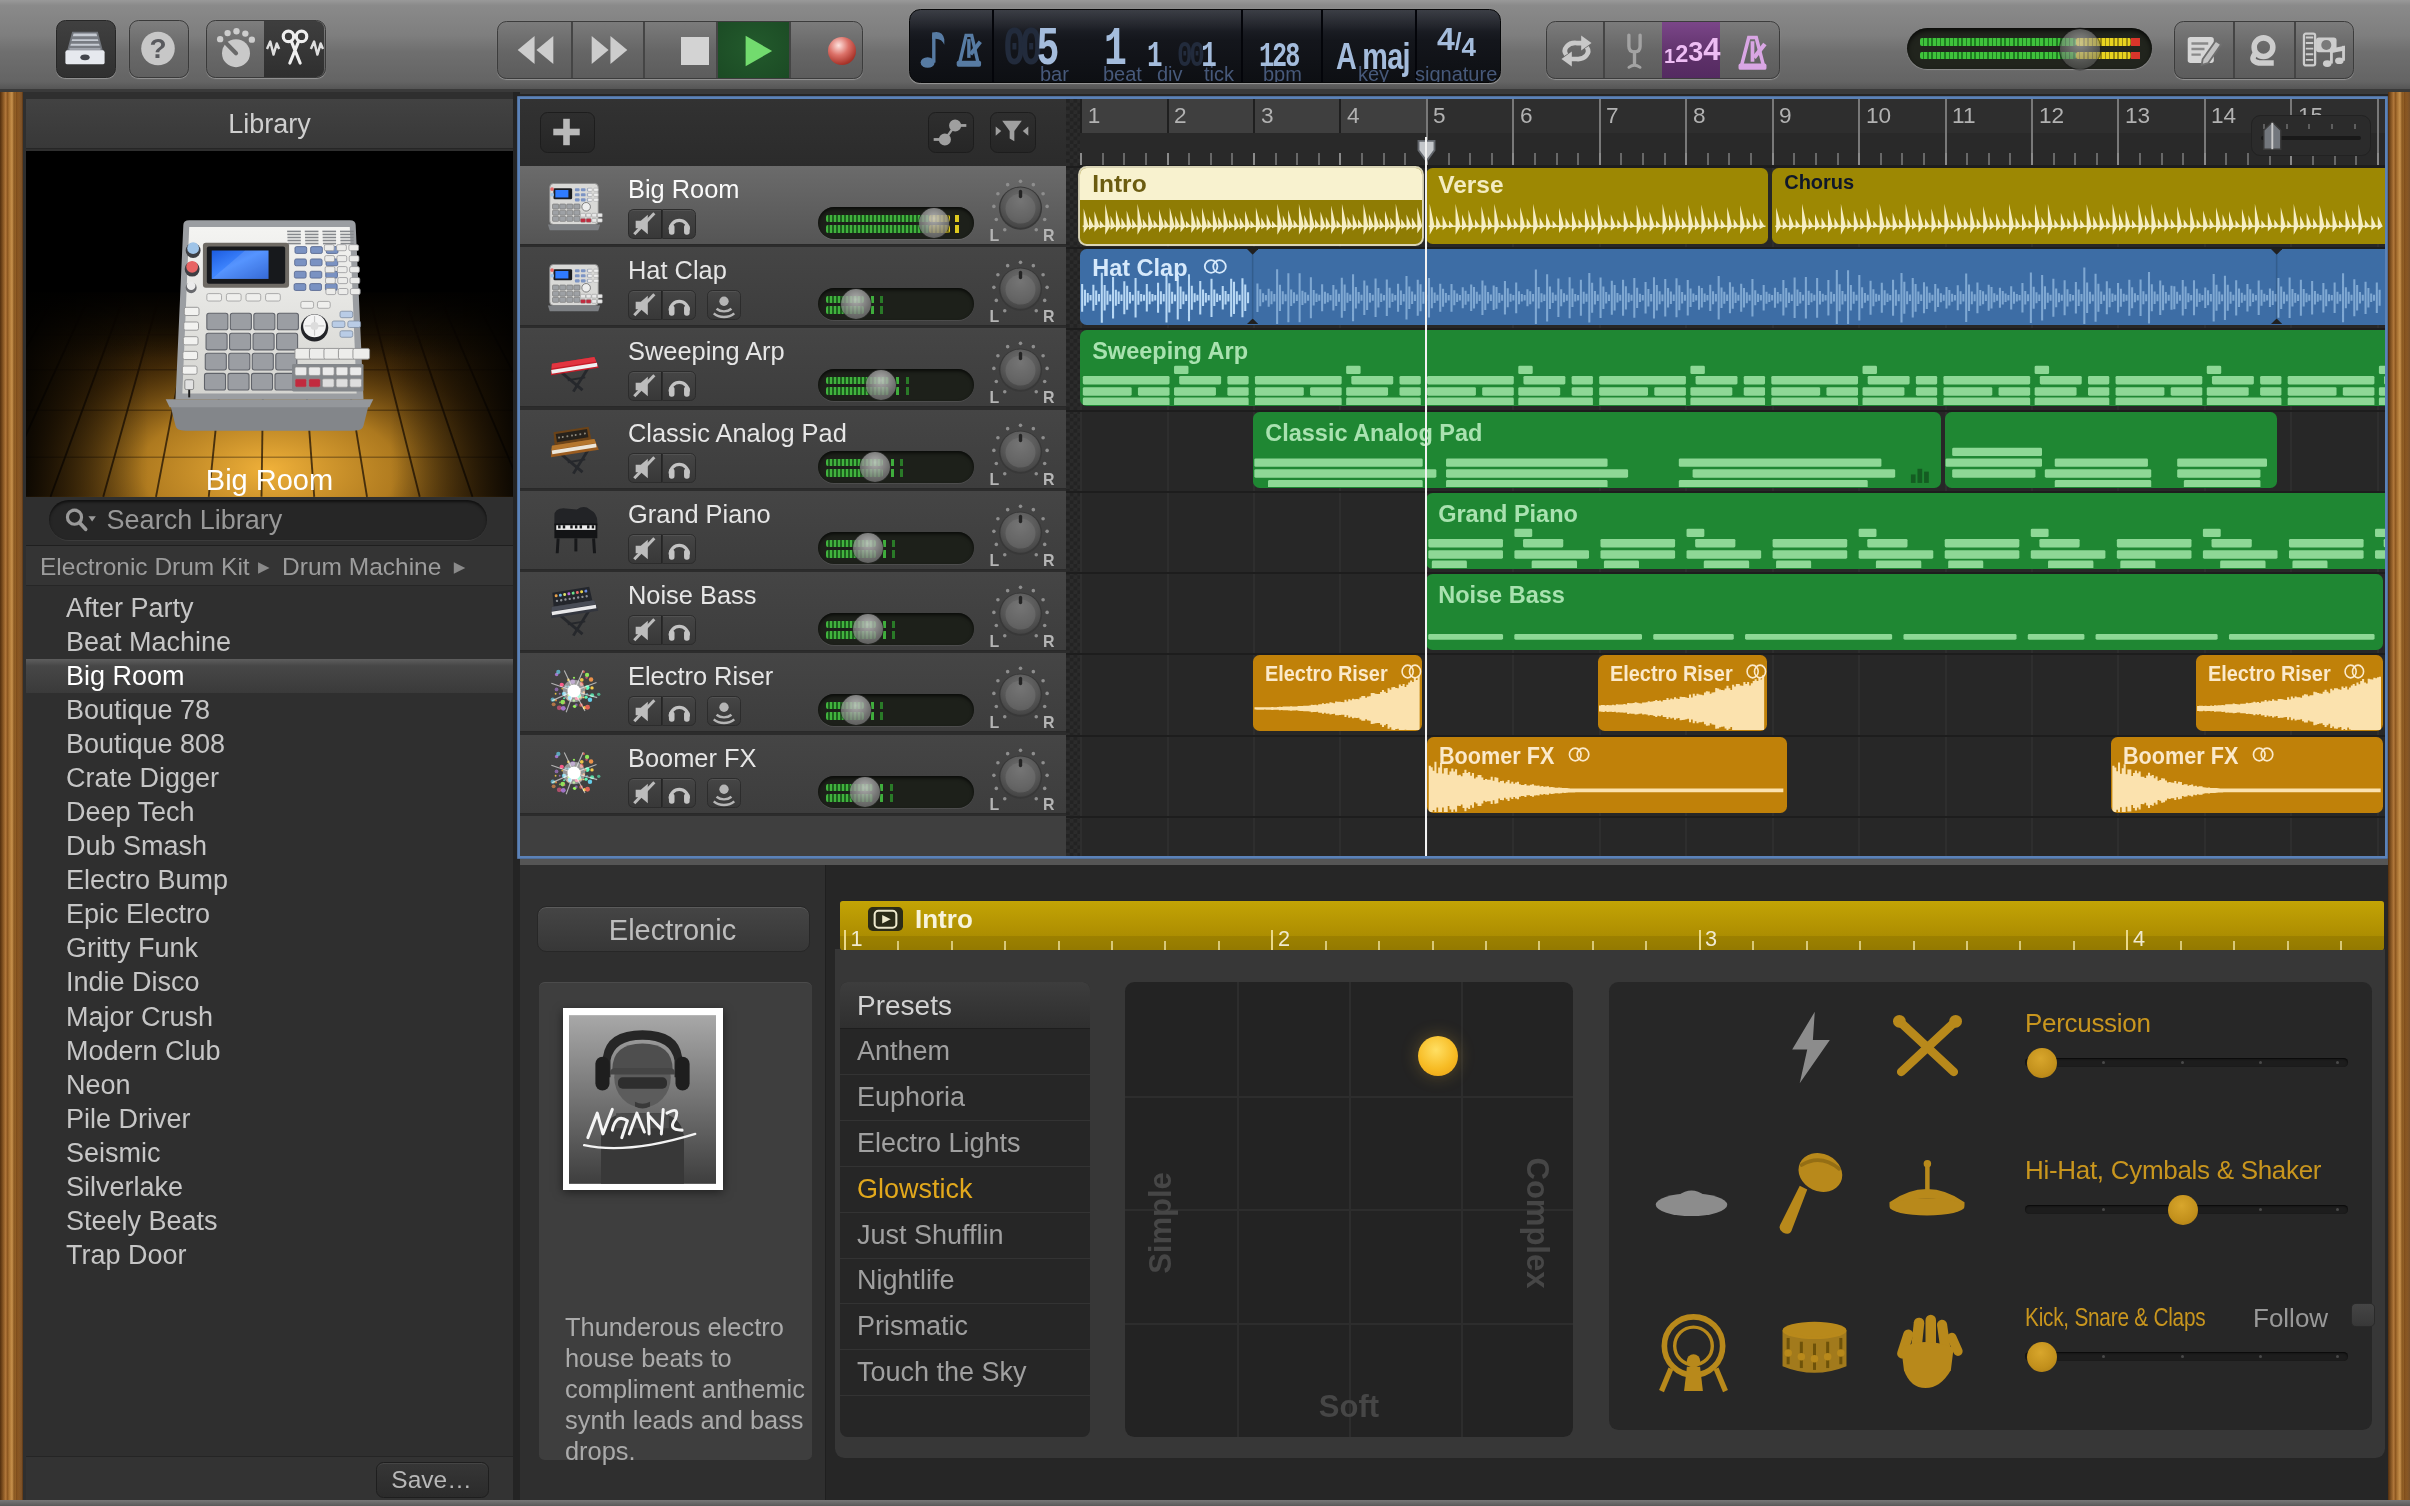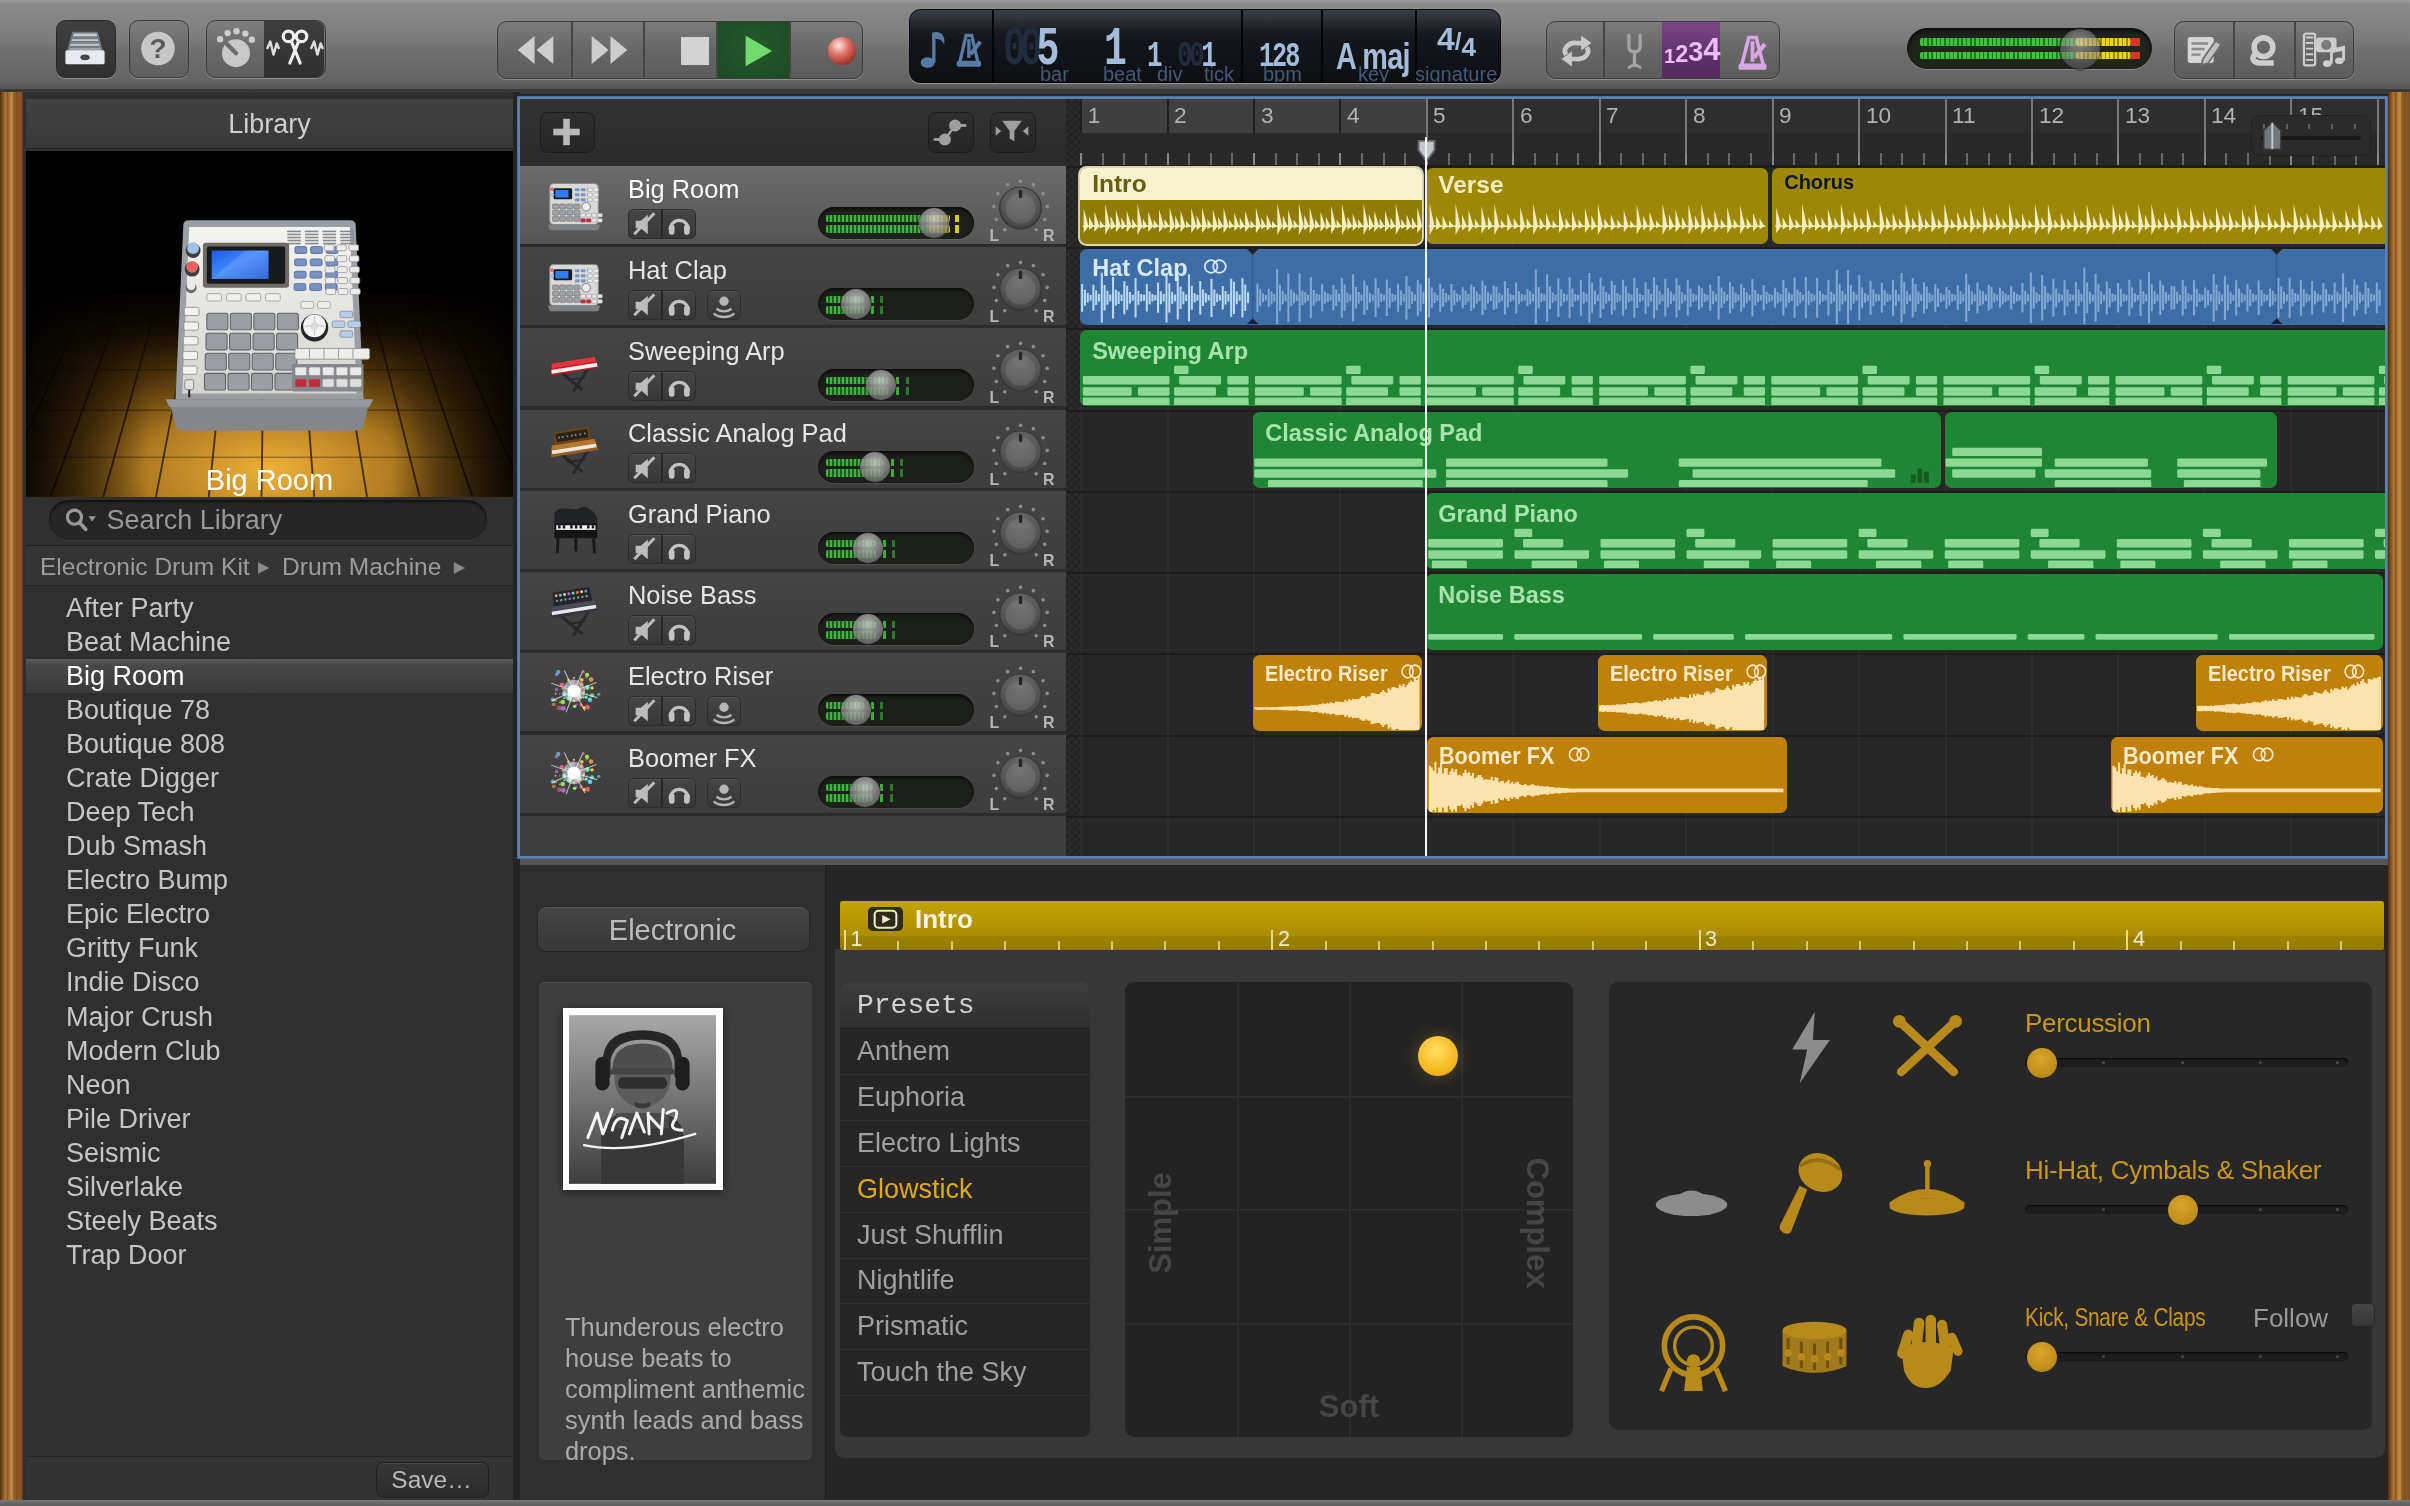--- a/index.html
+++ b/index.html
@@ -1596,21 +1596,21 @@
         <div class="abs" style="left:1233px;top:40px;width:1.9px;height:9.4px;background:#d8c878;"></div>
         <div class="lab" style="left:1293px;top:24.5px;font-size:21.7px;color:#f0ead0;">4</div>
         <div class="abs" style="left:1286px;top:29px;width:1.9px;height:20px;background:#ead989;"></div>
         <div class="abs" style="left:1340px;top:40px;width:1.9px;height:9.4px;background:#d8c878;"></div>
         <div class="abs" style="left:1393px;top:40px;width:1.9px;height:9.4px;background:#d8c878;"></div>
         <div class="abs" style="left:1447px;top:40px;width:1.9px;height:9.4px;background:#d8c878;"></div>
         <div class="abs" style="left:1500px;top:40px;width:1.9px;height:9.4px;background:#d8c878;"></div>
       </div>
       <div class="abs" style="left:320px;top:123px;width:250px;height:455px;border-radius:7.5px;background:#262626;overflow:hidden;">
         <div class="abs" style="left:0;top:0;width:250px;height:47px;background:linear-gradient(#3d3d3d,#2f2f2f);border-bottom:1.9px solid #1e1e1e;">
-          <div class="lab" style="left:17px;top:7.5px;font-size:28px;color:#d2d2d2;font-family:Liberation Mono, monospace;">Presets</div>
+          <div class="lab" style="left:17px;top:7.5px;font-size:28px;color:#d2d2d2;">Presets</div>
         </div>
         <div class="prow" style="top:47px;color:#a0a0a0;">Anthem</div>
         <div class="prow" style="top:93px;color:#a0a0a0;">Euphoria</div>
         <div class="prow" style="top:139px;color:#a0a0a0;">Electro Lights</div>
         <div class="prow" style="top:185px;color:#e2a81c;">Glowstick</div>
         <div class="prow" style="top:231px;color:#a0a0a0;">Just Shufflin</div>
         <div class="prow" style="top:276px;color:#a0a0a0;">Nightlife</div>
         <div class="prow" style="top:322px;color:#a0a0a0;">Prismatic</div>
         <div class="prow" style="top:368px;color:#a0a0a0;">Touch the Sky</div>
       </div>

